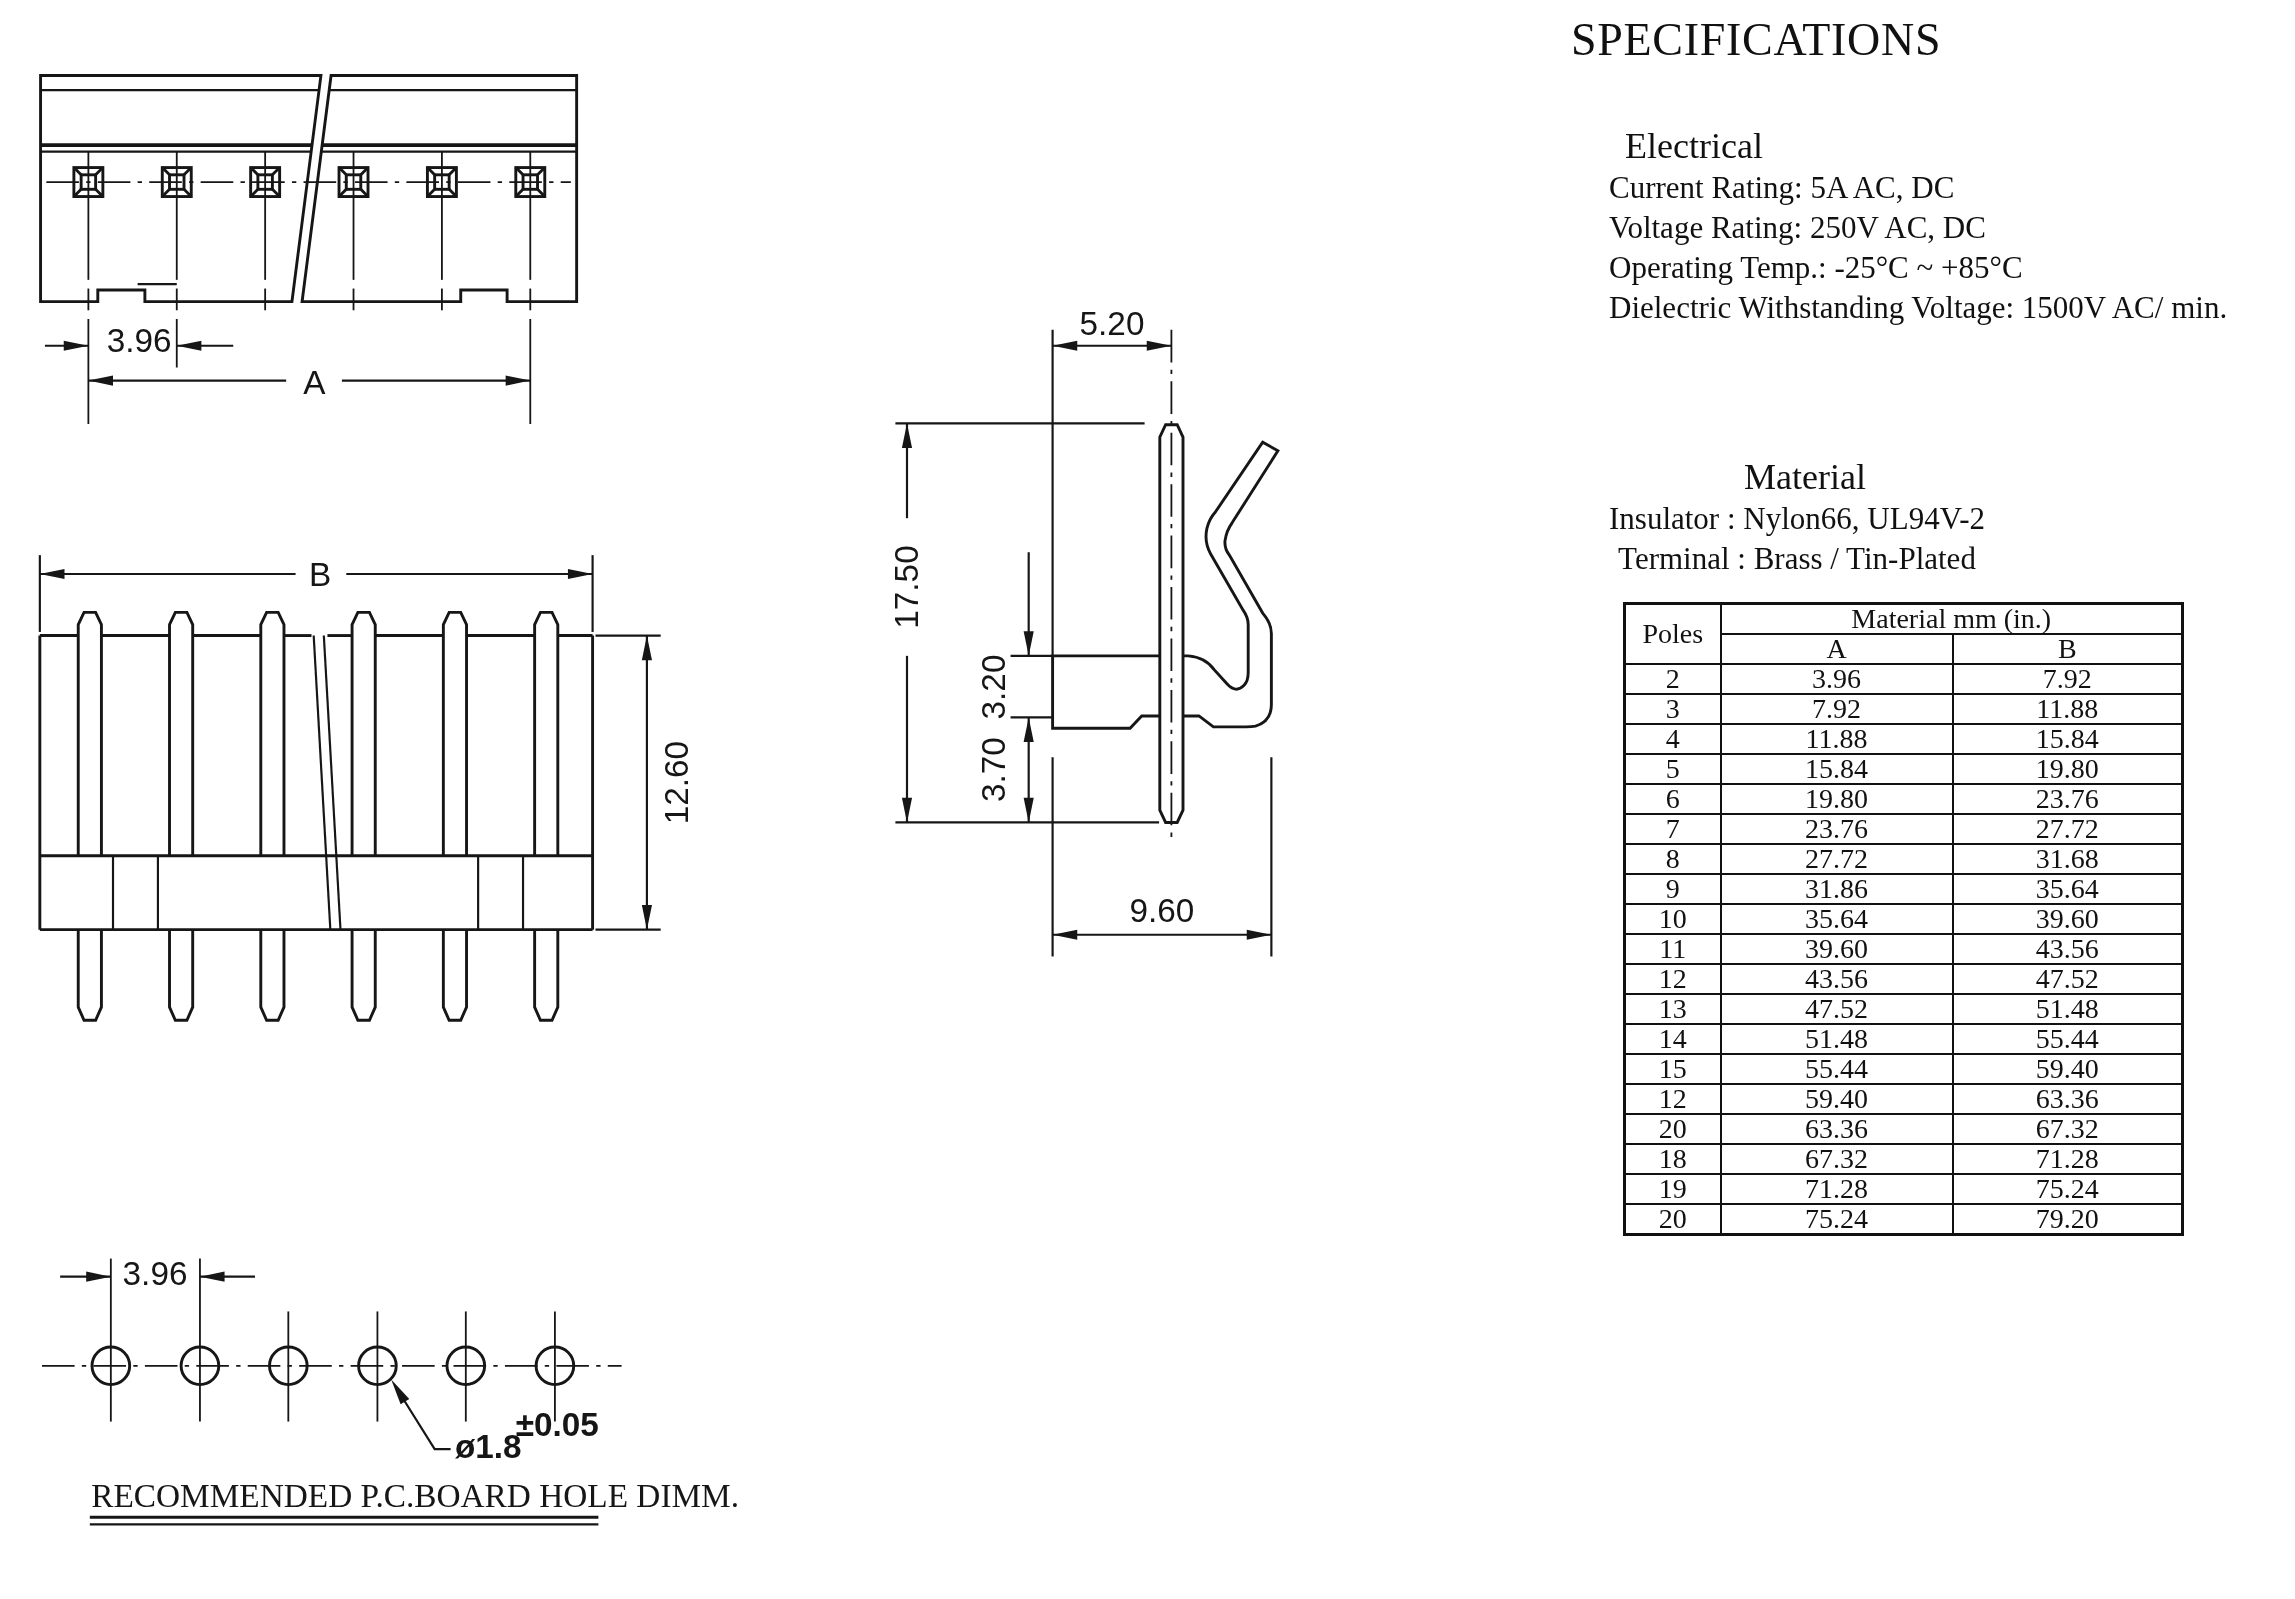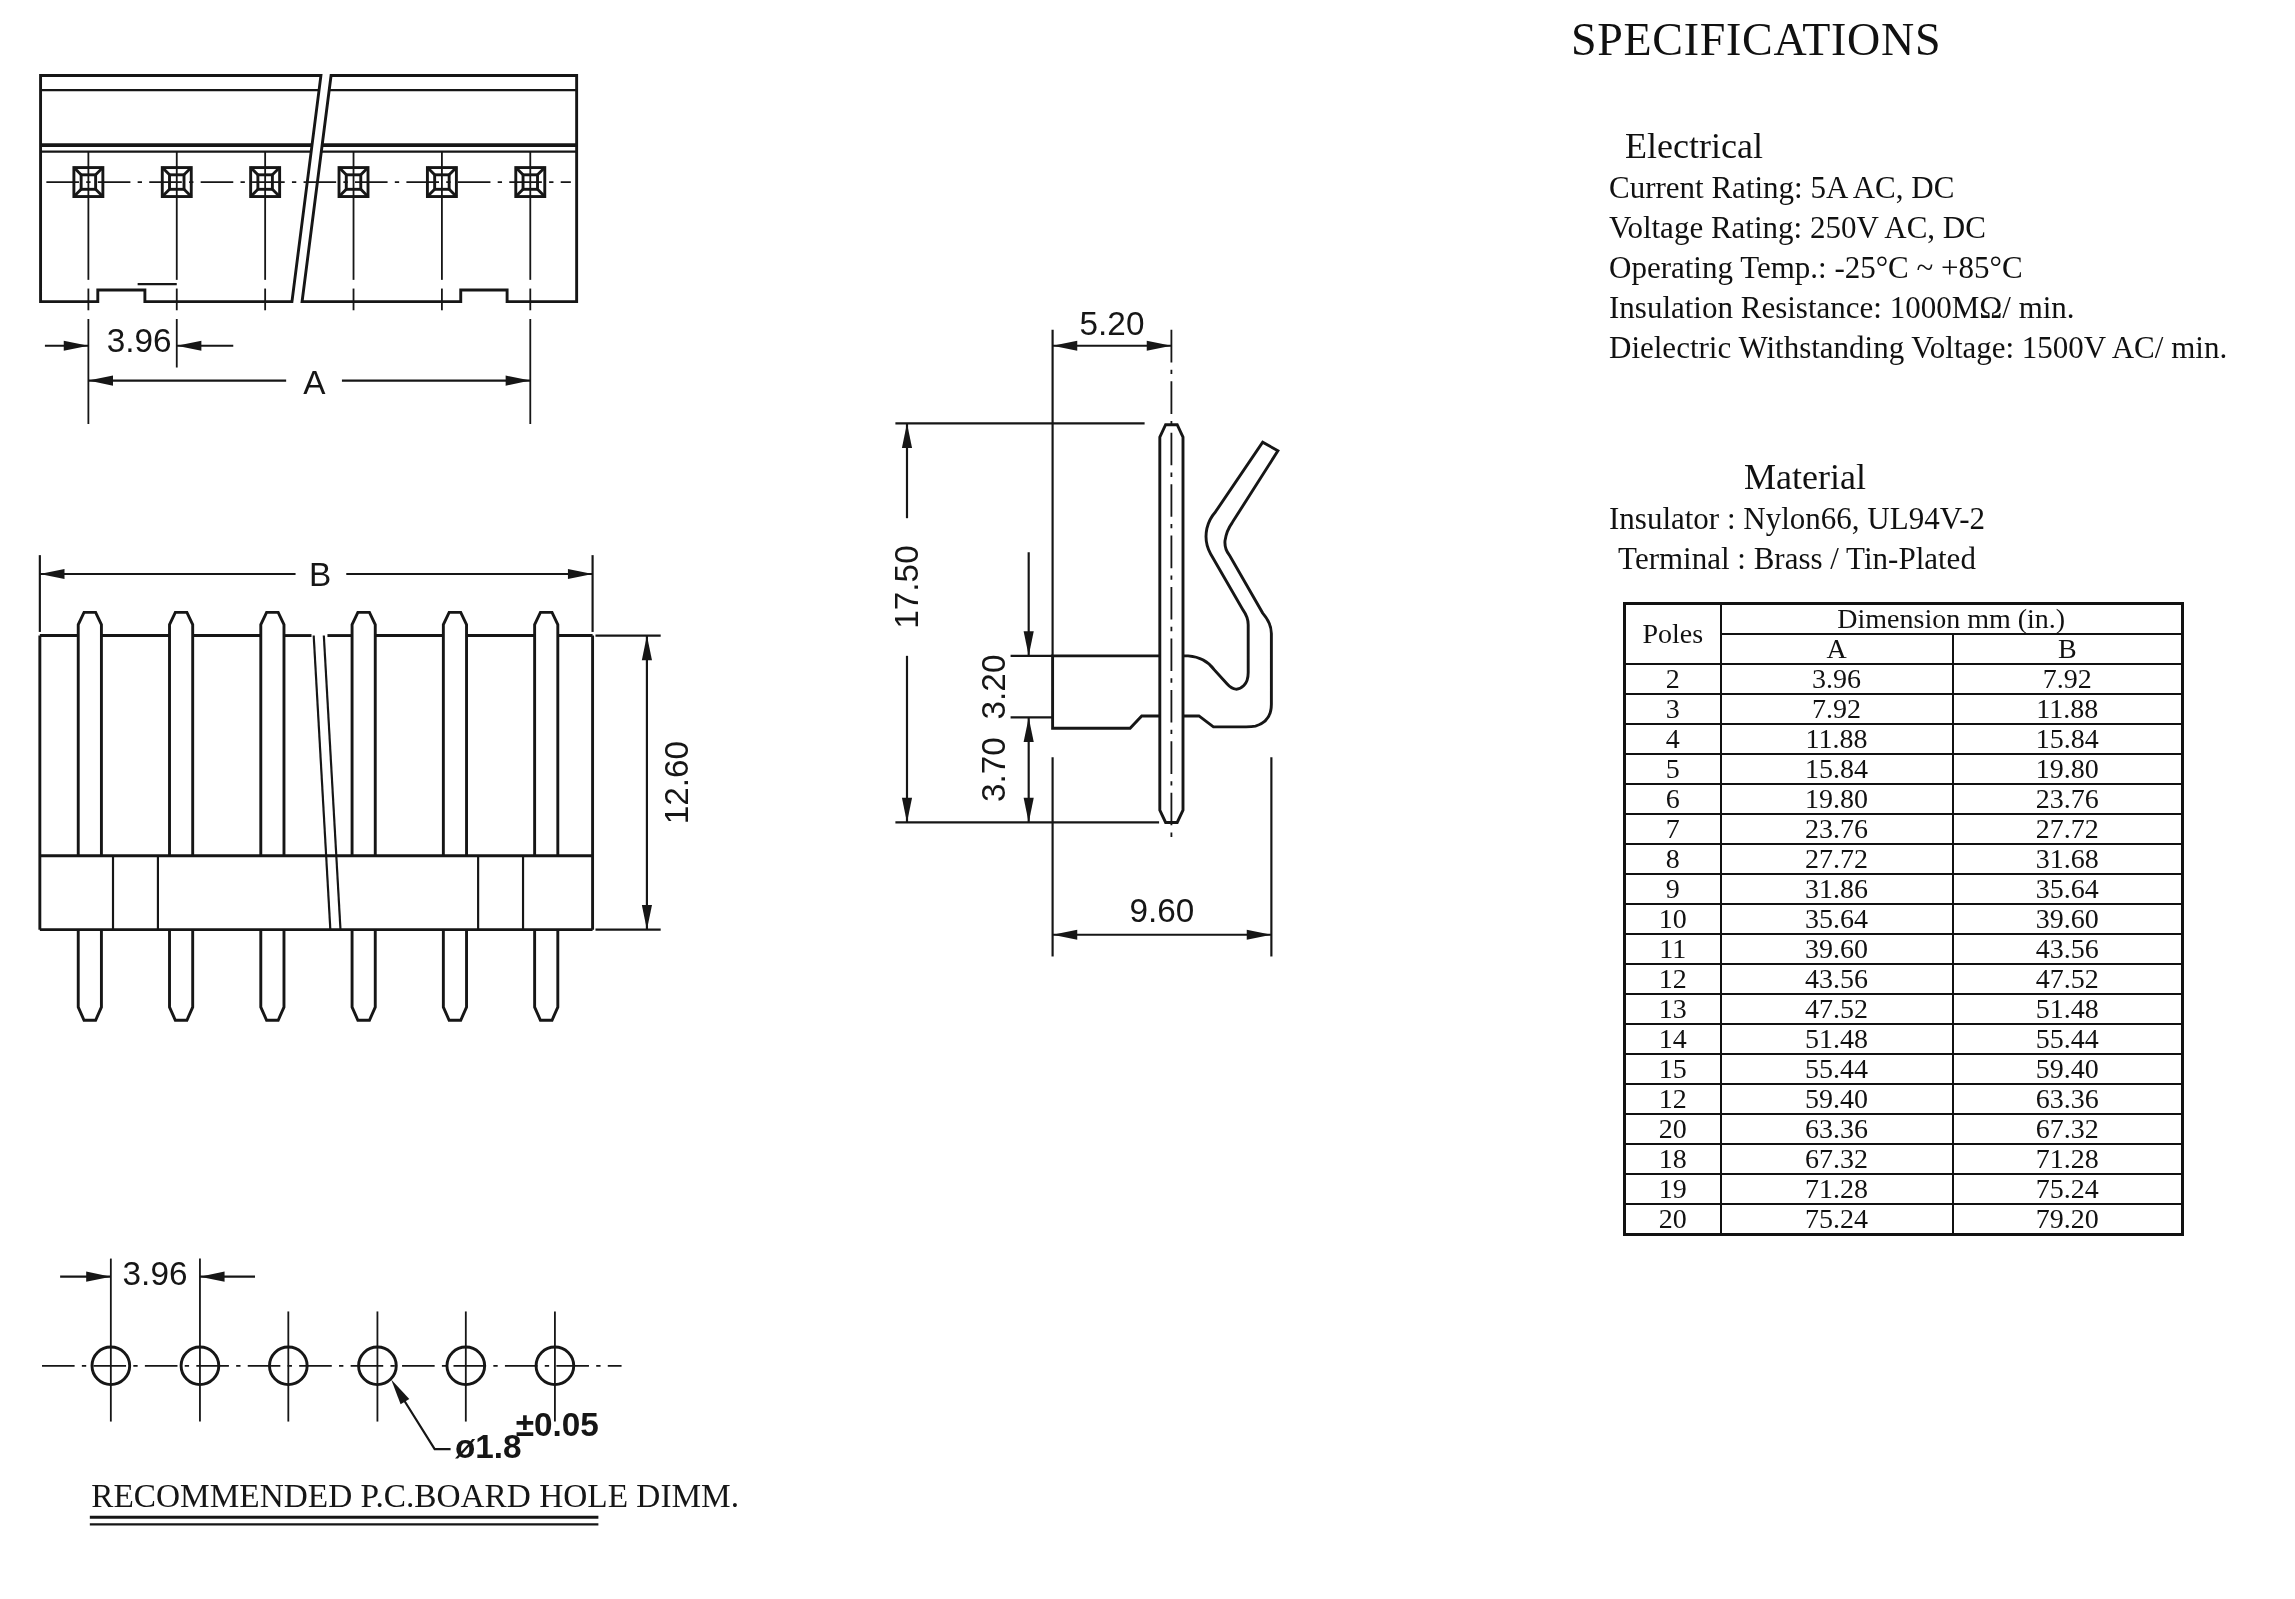--- a/index.html
+++ b/index.html
@@ -233,40 +233,39 @@
   </g>
 </svg>
 
 <div class="spec-title">SPECIFICATIONS</div>
 
 <div id="electrical" class="spec-block">
   <div class="spec-heading">Electrical</div>
   <div class="spec-line">Current Rating: 5A AC, DC</div>
   <div class="spec-line">Voltage Rating: 250V AC, DC</div>
   <div class="spec-line">Operating Temp.: -25°C ~ +85°C</div>
-  <div class="spec-line">Insulation Resistance: 1000MΩ/ min.</div>
   <div class="spec-line">Dielectric Withstanding Voltage: 1500V AC/ min.</div>
 </div>
 
 <div id="material" class="spec-block">
   <div class="spec-heading">Material</div>
   <div class="spec-line">Insulator : Nylon66, UL94V-2</div>
   <div class="spec-line">Terminal : Brass / Tin-Plated</div>
 </div>
 
 <table id="dim-table">
   <colgroup>
         <col style="width:96px">
         <col style="width:232px">
         <col style="width:230px">
       </colgroup>
   <tbody>
         <tr class="hrow1">
     <th rowspan="2">Poles</th>
-    <th colspan="2">Dimension mm (in.)</th>
+    <th colspan="2">Material mm (in.)</th>
   </tr>
   <tr class="hrow2">
     <th>A</th>
     <th>B</th>
   </tr>
   <tr class="drow">
           <td>2</td>
           <td>3.96</td>
           <td>7.92</td>
         </tr>

